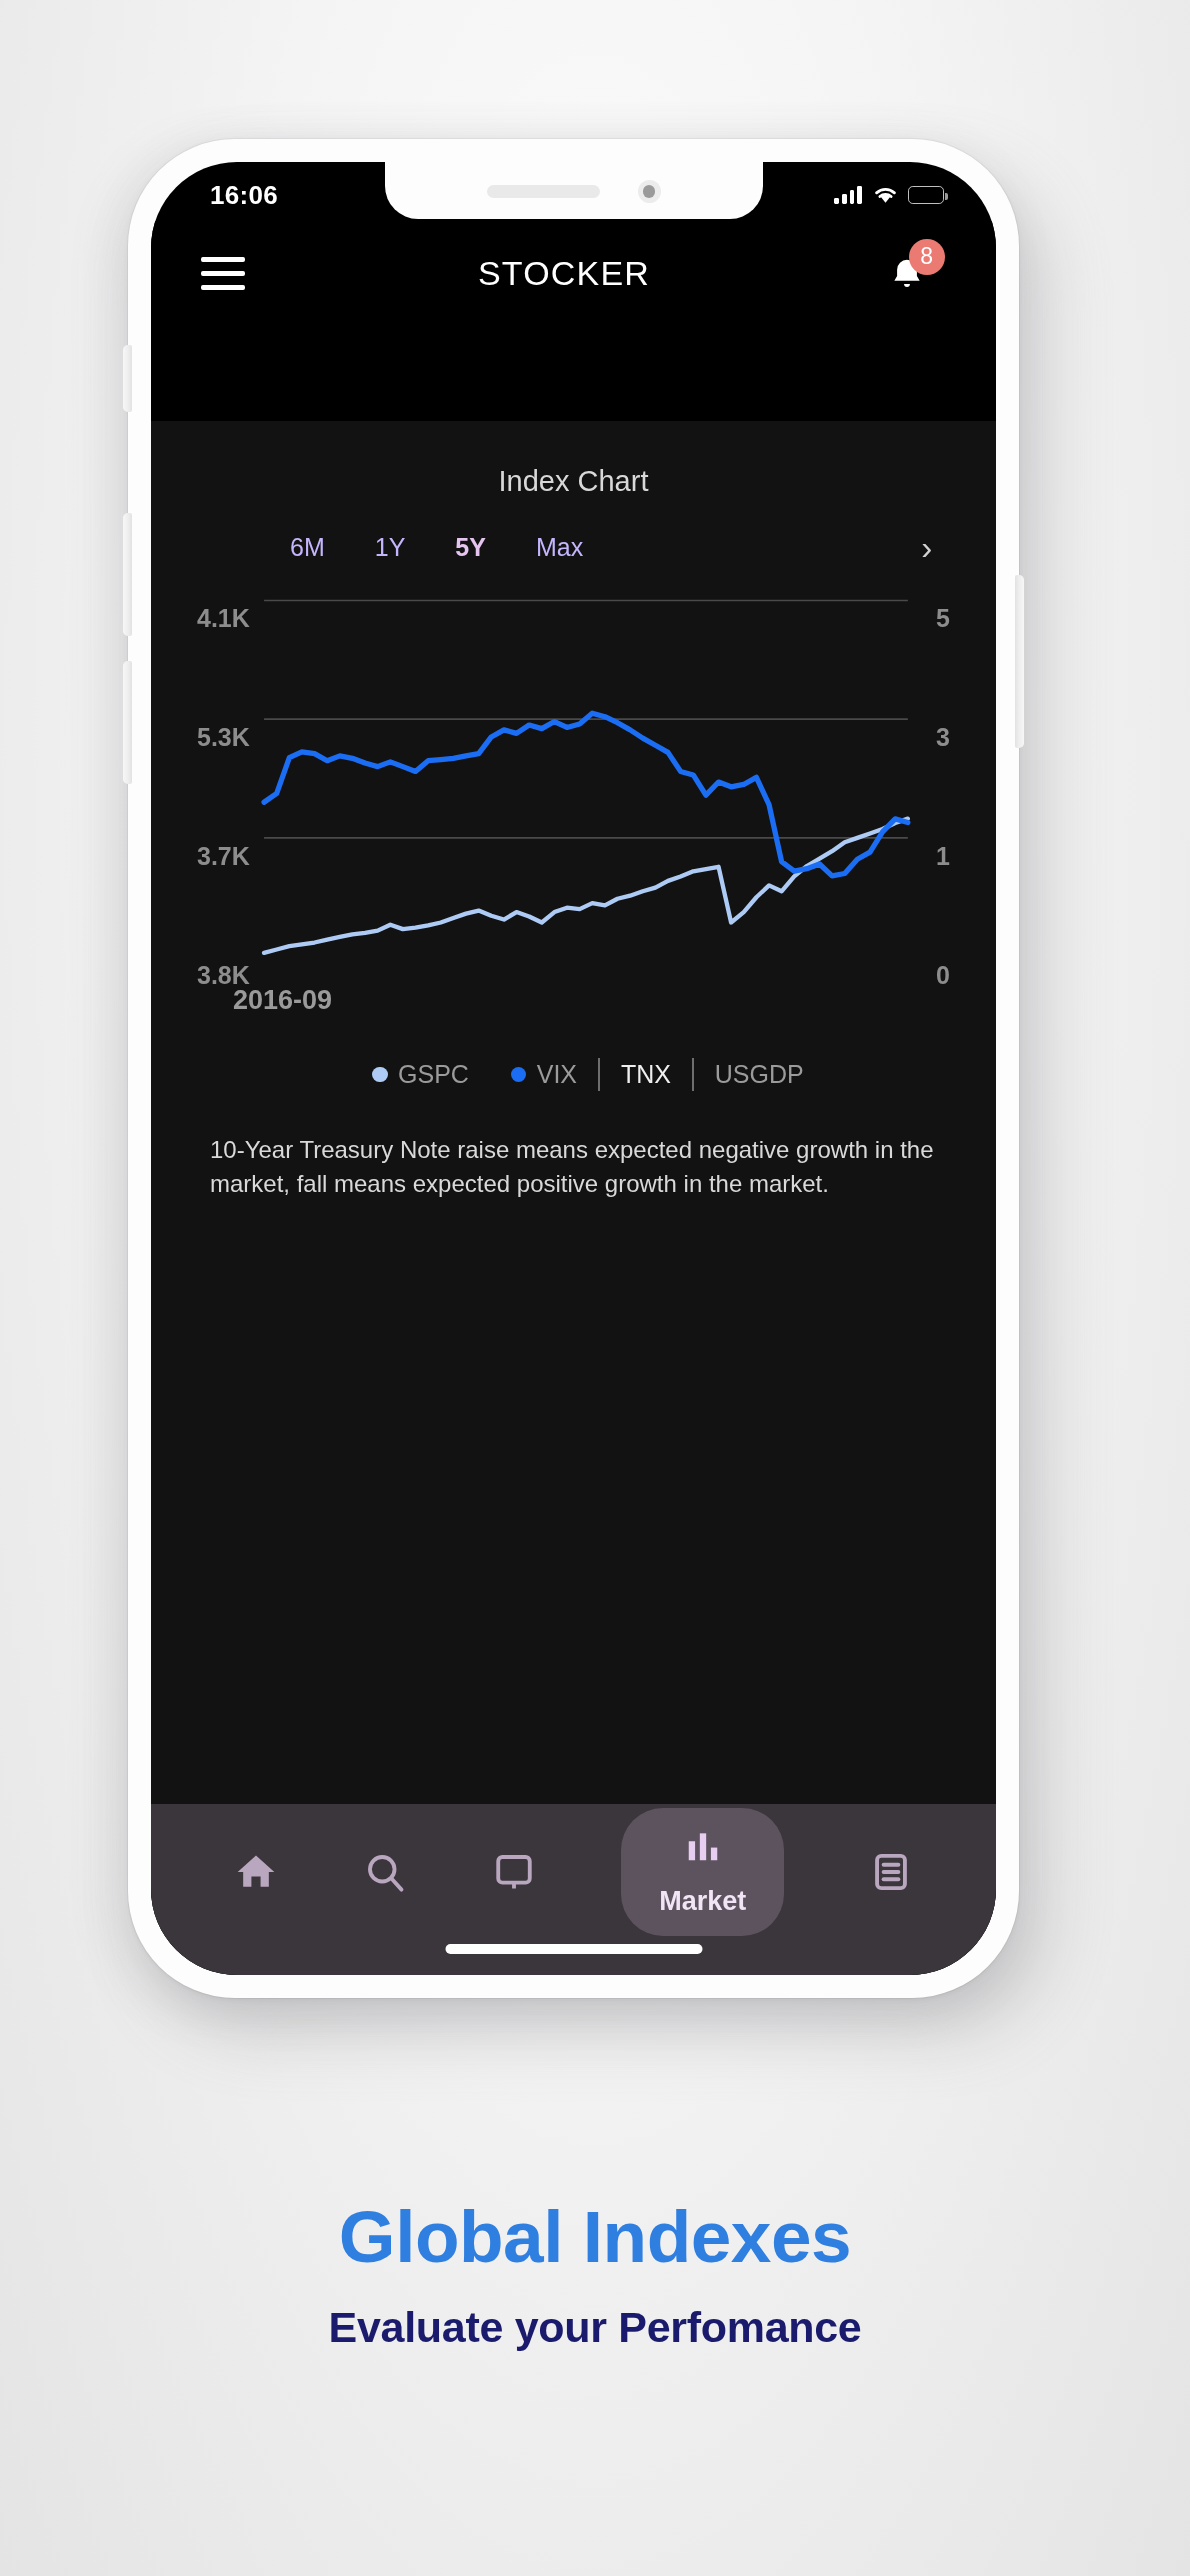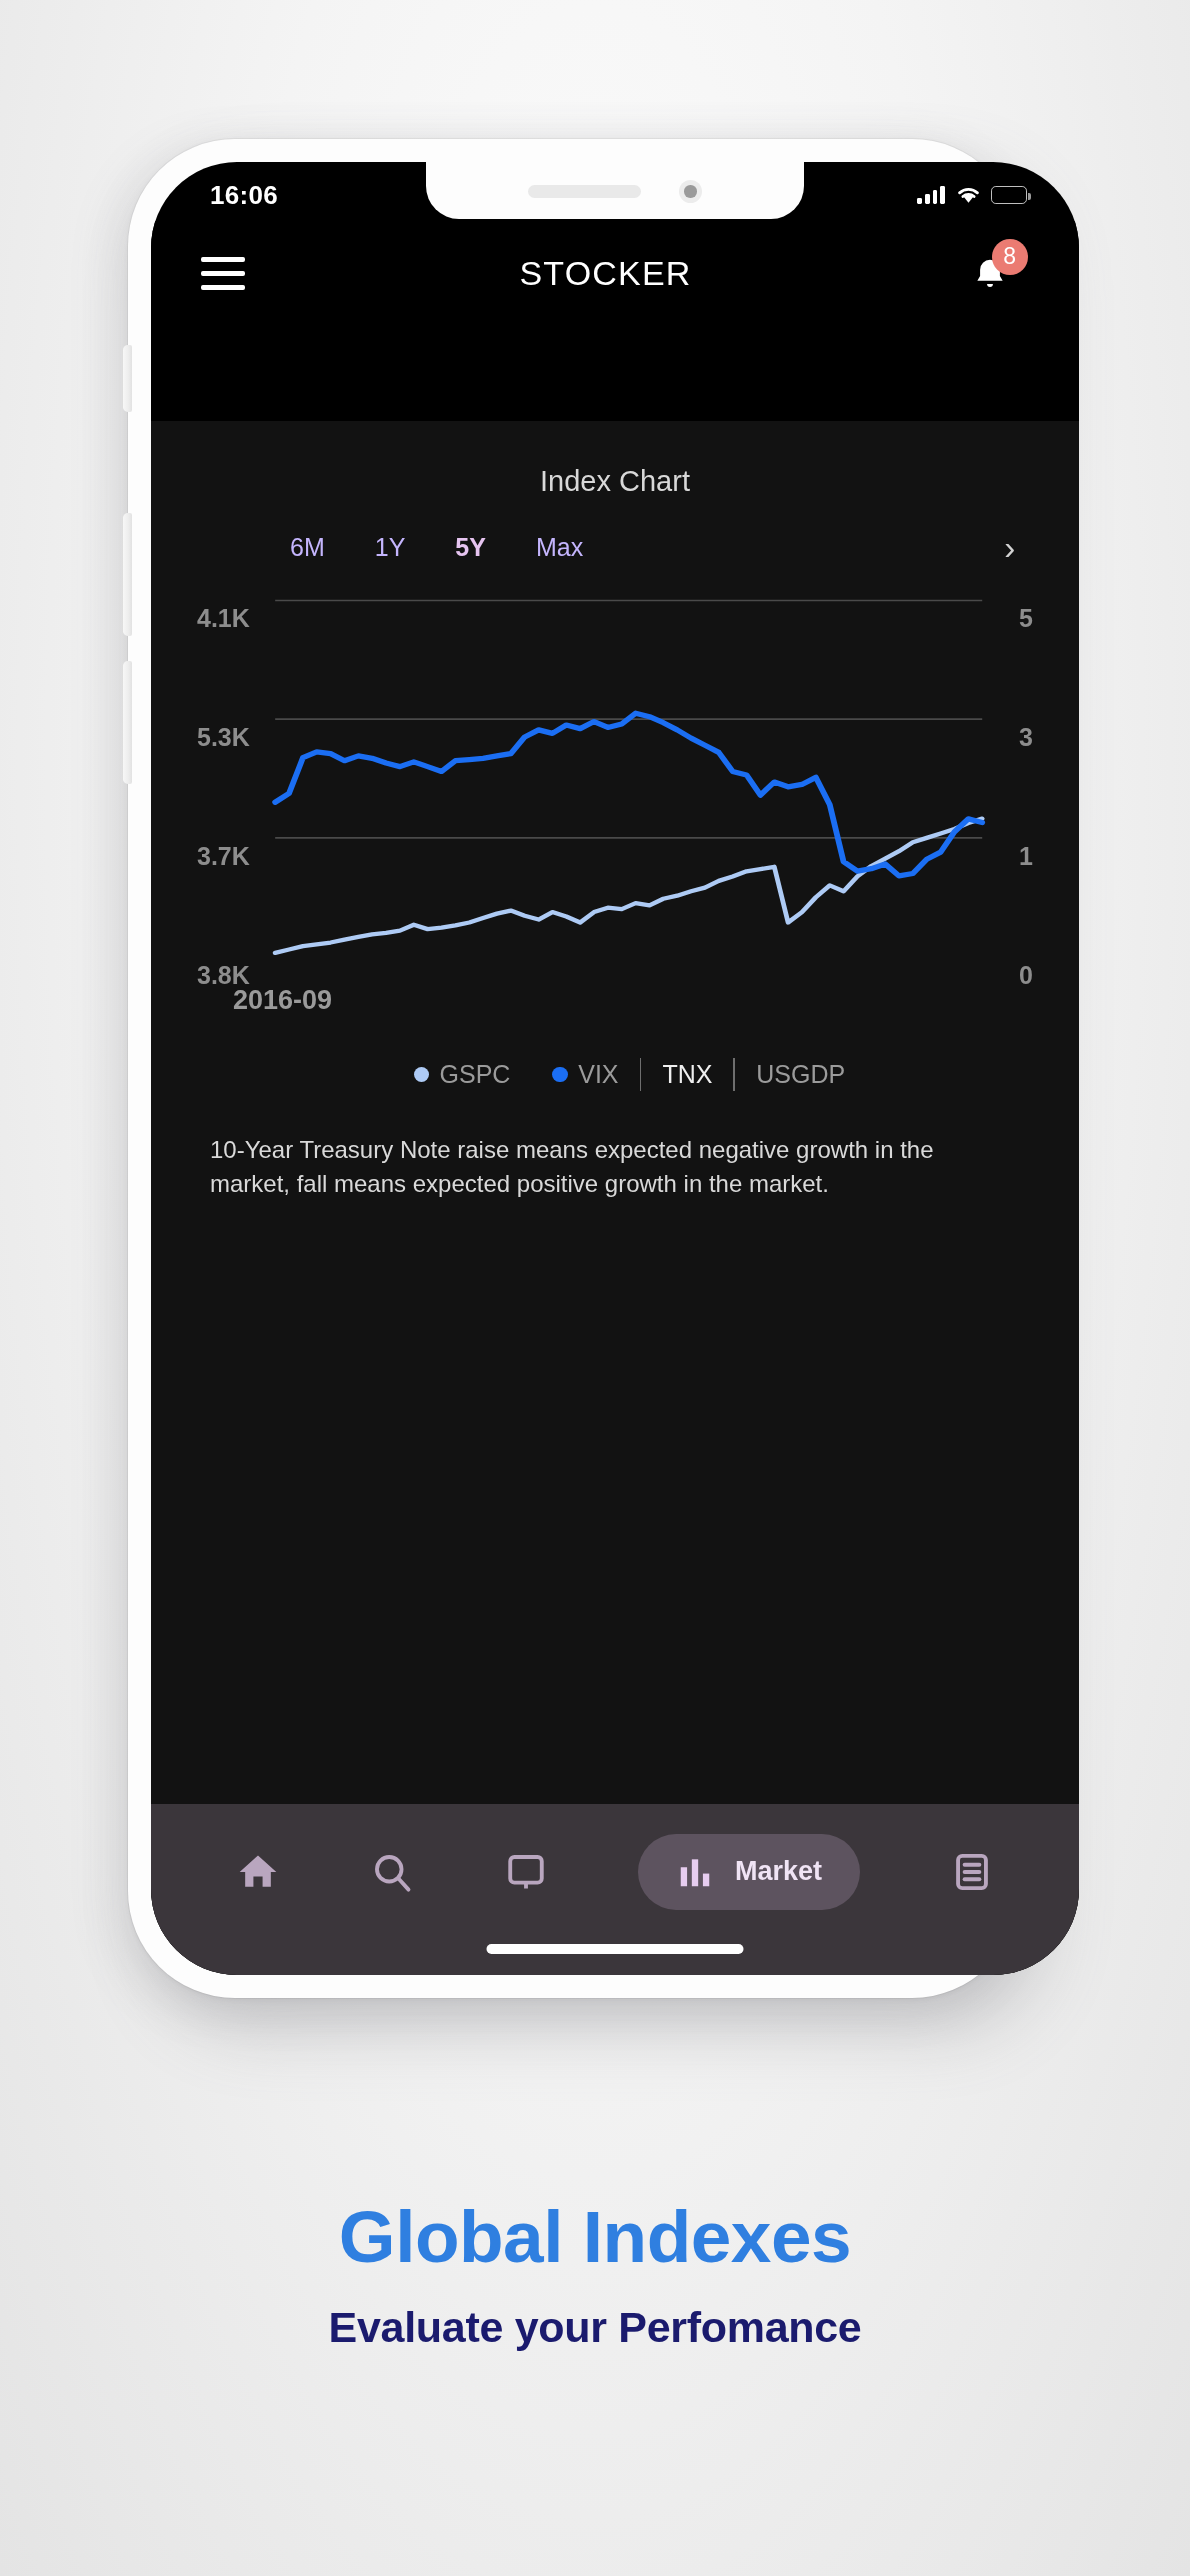--- a/index.html
+++ b/index.html
@@ -41,21 +41,21 @@
     position:absolute; right:-4.8px; top:436px;
     width:8.6px; height:173px;
     background:linear-gradient(270deg,#f7f7f7,#ededed 60%,#e2e2e2);
     border-radius:1.9px 4.8px 4.8px 1.9px;
   }
 
   
   #phone-screen {
     position:absolute;
     left:23px; top:23px;
-    width:928px; height:1813px;
+    width:845px; height:1813px;
     background:#000;
     border-radius:86px;
     overflow:hidden;
   }
 
   
   #notch {
     position:absolute; left:50%; top:-1.9px;
     transform:translateX(-50%);
     width:378px; height:59px;
@@ -197,21 +197,21 @@
     font-size:24px; line-height:1.42; color:#d9d9d9;
   }
 
   
   #bottom-nav {
     position:absolute; left:0; right:0; bottom:0; height:171px;
     background:#3b363b;
     display:flex; align-items:center; justify-content:space-around;
     padding:0 40px 36px 40px;
   }
-  .nav-item { display:flex; align-items:center; justify-content:center; cursor:pointer; }
+  .nav-item { display:flex; align-items:center; justify-content:center; cursor:pointer;flex-direction:column; }
   #nav-market {
     background:rgba(214,188,223,0.22);
     border-radius:42px;
     padding:19px 38px;
     gap:21px;
   }
   #nav-market-label { color:#f0e4f5; font-size:27px; font-weight:bold; }
   #home-indicator {
     position:absolute; left:50%; bottom:21px; transform:translateX(-50%);
     width:257px; height:10.5px; background:#fff; border-radius:5.8px;

